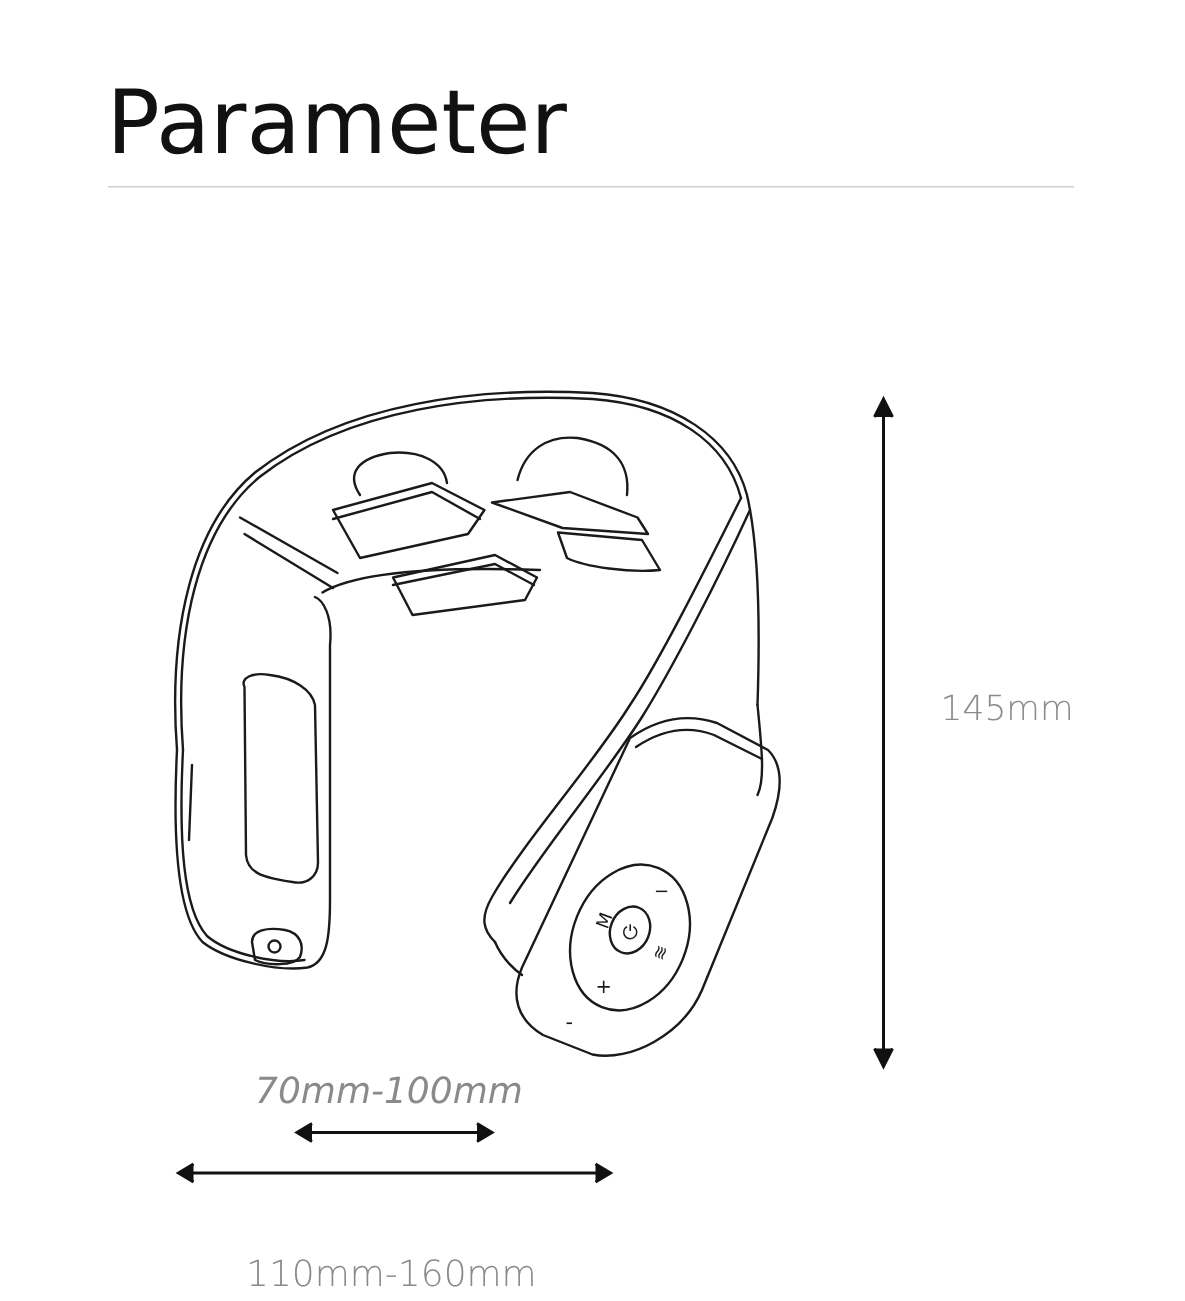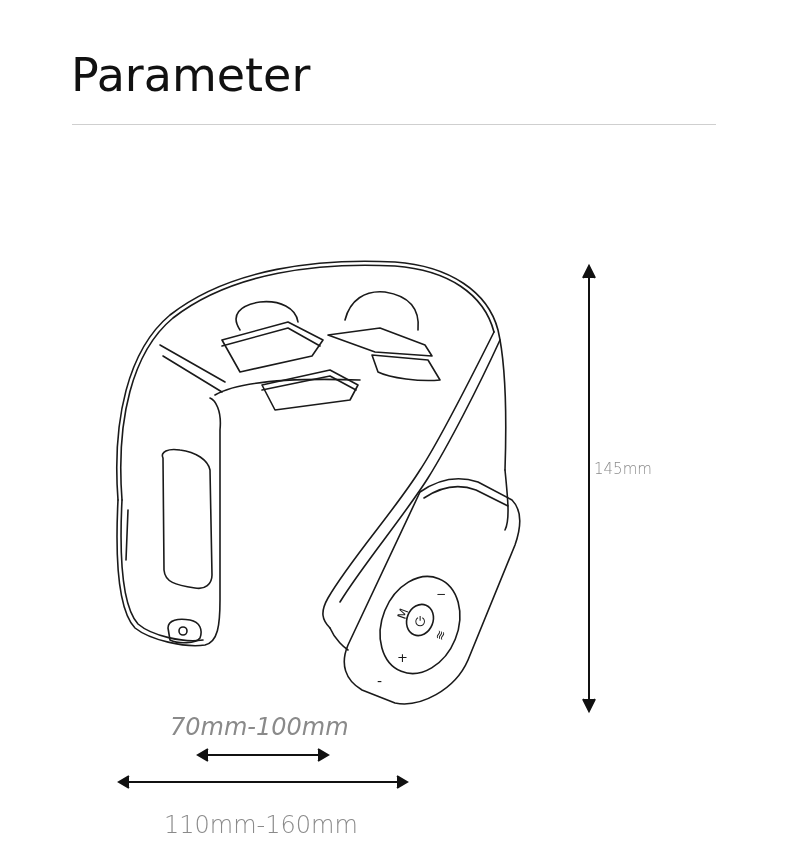--- a/index.html
+++ b/index.html
@@ -1,32 +1,32 @@
 <!DOCTYPE html>
 <html><head>
 <meta charset="utf-8">
 <style>
   html, body { margin: 0; padding: 0; background: #ffffff; }
   body { width: 790px; height: 867px; position: relative; overflow: hidden; font-family: "DejaVu Sans", sans-serif; }
   .title {
     position: absolute; left: 71px; top: 52px;
-    font-family: "DejaVu Sans", sans-serif; font-size: 46px; font-weight: normal;
+    font-family: "DejaVu Sans", sans-serif; font-size: 59px; font-weight: normal;
     color: #111111; letter-spacing: 0px; line-height: 1;
   }
   .divider {
     position: absolute; left: 72px; top: 124px; width: 644px; height: 1px;
     background: #cfcfcf;
   }
   .dim-label {
     position: absolute; font-family: "DejaVu Sans", sans-serif; font-weight: 300;
     color: #8a8a8a; font-size: 24px; line-height: 1; white-space: nowrap;
   }
-  .lbl-height { left: 594px; top: 462px; font-size: 15px; }
+  .lbl-height { left: 627px; top: 462px; font-size: 23px; }
   .lbl-inner { left: 170px; top: 715px; font-style: italic; }
-  .lbl-outer { left: 164px; top: 813px; }
+  .lbl-outer { left: 164px; top: 837px; }
   svg.drawing { position: absolute; left: 0; top: 0; }
 </style>
 </head>
 <body>
 
 <div class="title">Parameter</div>
 <div class="divider"></div>
 
 <svg class="drawing" width="790" height="867" viewBox="0 0 790 867">
   <g fill="none" stroke="#1a1a1a" stroke-width="1.6" stroke-linejoin="round" stroke-linecap="round">

